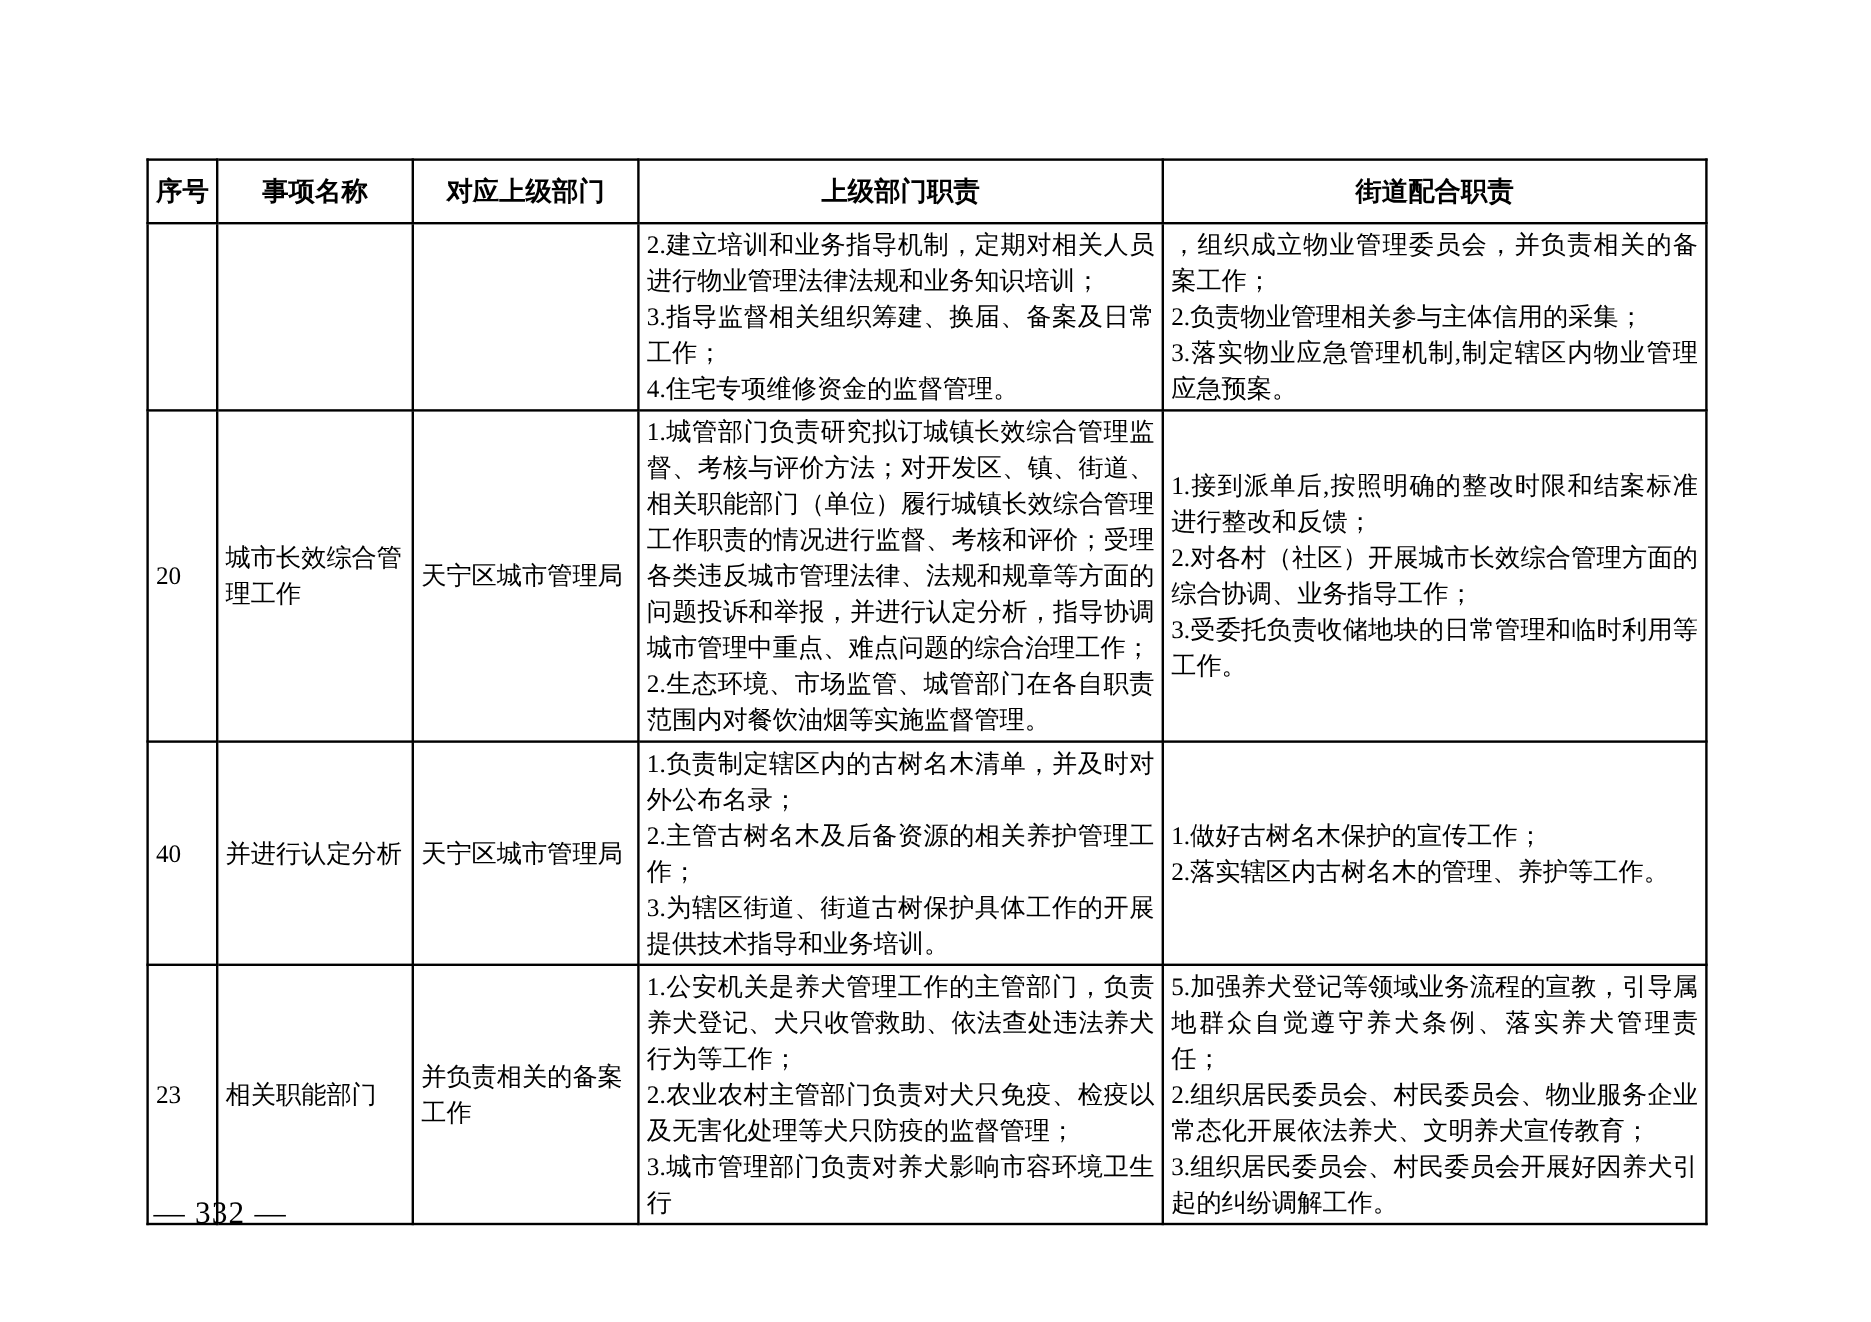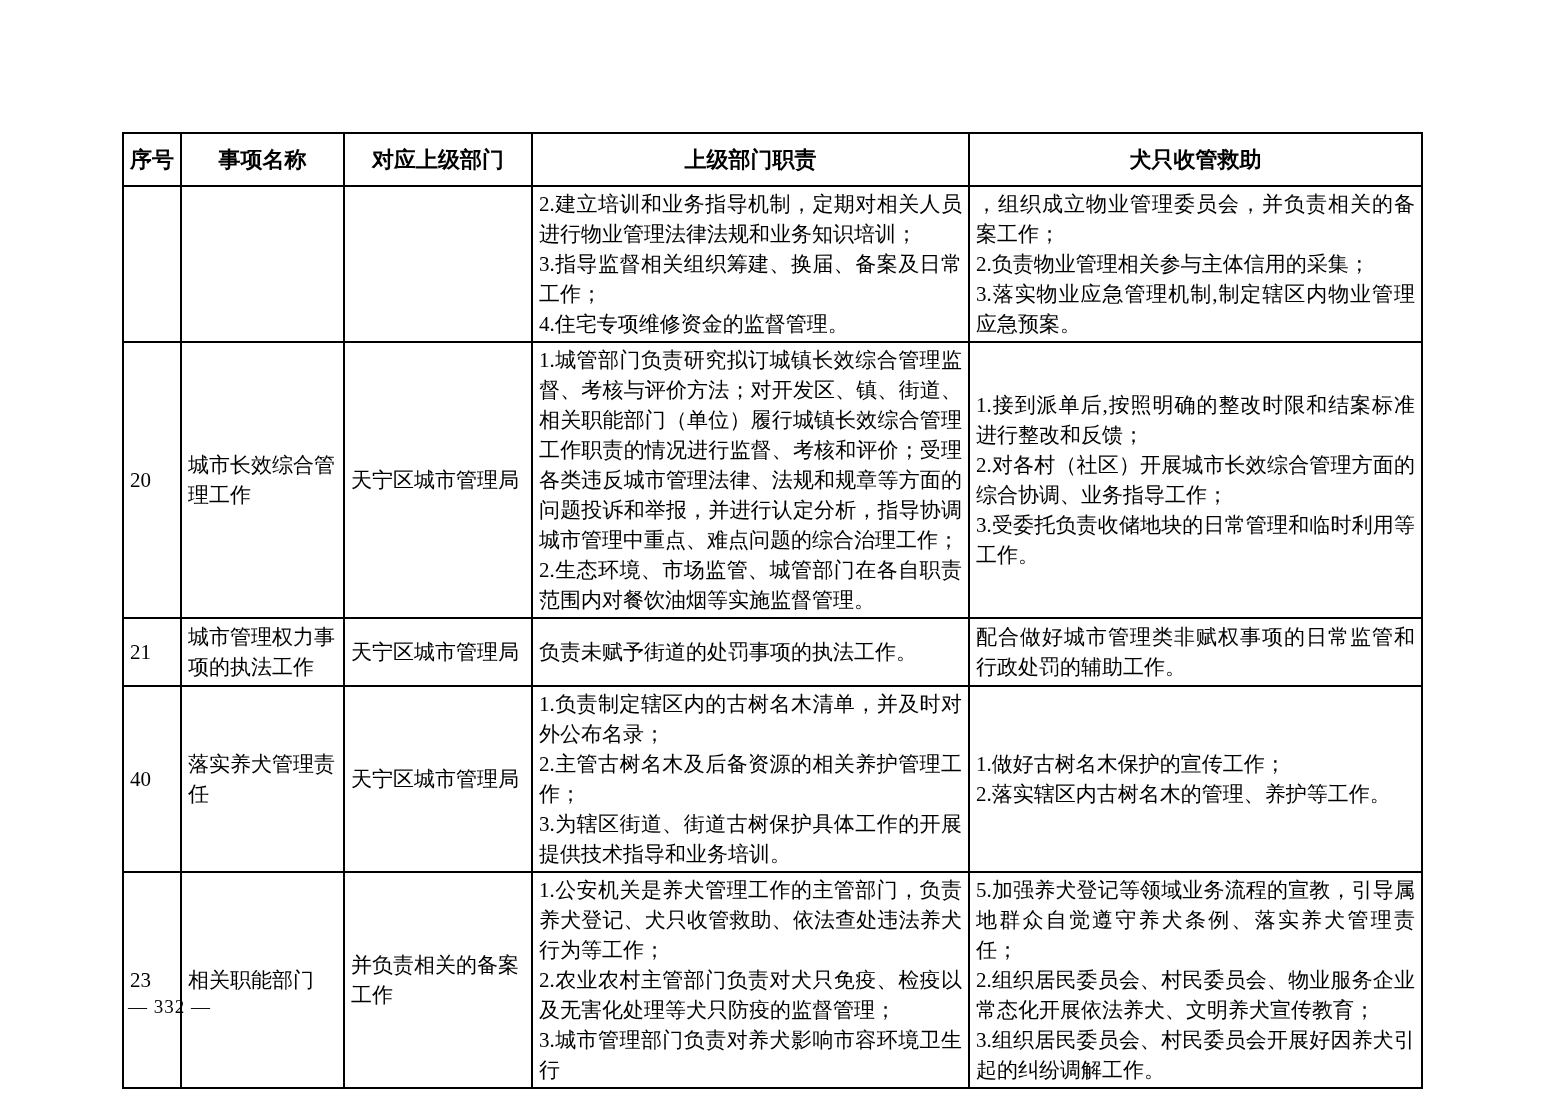--- a/index.html
+++ b/index.html
@@ -66,21 +66,21 @@
   tr.r0 { height: 151px; }
   tr.r1 { height: 244px; }
   tr.r2 { height: 68px;  }
   tr.r3 { height: 137px; }
   tr.r4 { height: 158px; }
 
   .page-number {
     position: absolute;
     left: 128px;
     top: 996px;
-    font-size: 19px;
+    font-size: 26px;
     letter-spacing: 1px;
     font-family: "Liberation Serif", "DejaVu Serif", serif;
     color: #000000;
   }
 </style>
 </head>
 <body>
 
 <div id="page">
 
@@ -91,21 +91,21 @@
         <col class="w-dept">
         <col class="w-sup">
         <col class="w-str">
     </colgroup>
     <thead>
       <tr>
         <th>序号</th>
         <th>事项名称</th>
         <th>对应上级部门</th>
         <th>上级部门职责</th>
-        <th>犬只收管救助</th>
+        <th>街道配合职责</th>
       </tr>
     </thead>
     <tbody>
       <tr class="r0">
         <td class="c-seq"></td>
         <td class="c-name"></td>
         <td class="c-dept"></td>
         <td class="c-duty">2.建立培训和业务指导机制，定期对相关人员进行物业管理法律法规和业务知识培训；
 3.指导监督相关组织筹建、换届、备案及日常工作；
 4.住宅专项维修资金的监督管理。</td>
@@ -116,30 +116,23 @@
       <tr class="r1">
         <td class="c-seq">20</td>
         <td class="c-name">城市长效综合管理工作</td>
         <td class="c-dept">天宁区城市管理局</td>
         <td class="c-duty">1.城管部门负责研究拟订城镇长效综合管理监督、考核与评价方法；对开发区、镇、街道、相关职能部门（单位）履行城镇长效综合管理工作职责的情况进行监督、考核和评价；受理各类违反城市管理法律、法规和规章等方面的问题投诉和举报，并进行认定分析，指导协调城市管理中重点、难点问题的综合治理工作；
 2.生态环境、市场监管、城管部门在各自职责范围内对餐饮油烟等实施监督管理。</td>
         <td class="c-duty">1.接到派单后,按照明确的整改时限和结案标准进行整改和反馈；
 2.对各村（社区）开展城市长效综合管理方面的综合协调、业务指导工作；
 3.受委托负责收储地块的日常管理和临时利用等工作。</td>
       </tr>
-      <tr class="r2">
-        <td class="c-seq">21</td>
-        <td class="c-name">城市管理权力事项的执法工作</td>
-        <td class="c-dept">天宁区城市管理局</td>
-        <td class="c-duty">负责未赋予街道的处罚事项的执法工作。</td>
-        <td class="c-duty">配合做好城市管理类非赋权事项的日常监管和行政处罚的辅助工作。</td>
-      </tr>
       <tr class="r3">
         <td class="c-seq">40</td>
-        <td class="c-name">落实养犬管理责任</td>
+        <td class="c-name">并进行认定分析</td>
         <td class="c-dept">天宁区城市管理局</td>
         <td class="c-duty">1.负责制定辖区内的古树名木清单，并及时对外公布名录；
 2.主管古树名木及后备资源的相关养护管理工作；
 3.为辖区街道、街道古树保护具体工作的开展提供技术指导和业务培训。</td>
         <td class="c-duty">1.做好古树名木保护的宣传工作；
 2.落实辖区内古树名木的管理、养护等工作。</td>
       </tr>
       <tr class="r4">
         <td class="c-seq">23</td>
         <td class="c-name">相关职能部门</td>

